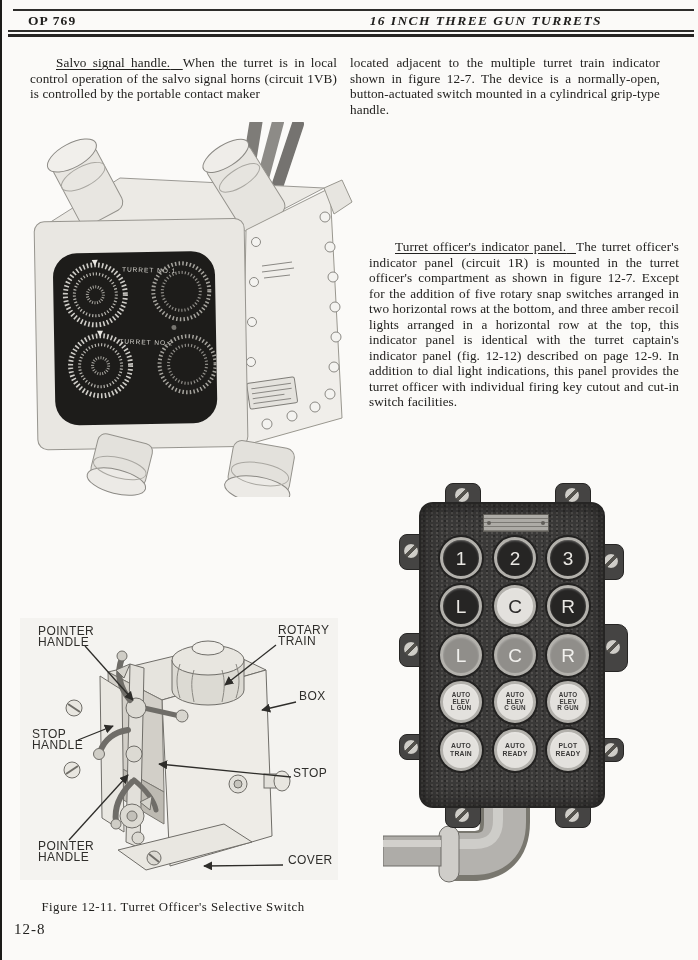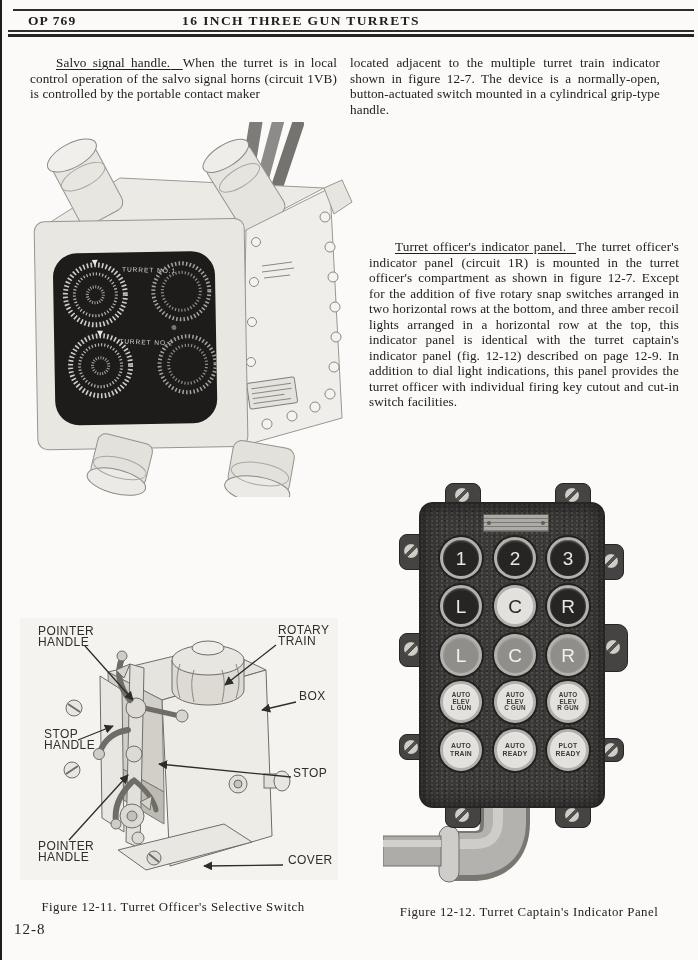--- a/index.html
+++ b/index.html
@@ -4,21 +4,21 @@
 <style>
   html,body{margin:0;padding:0;background:#d9d9d6;}
   .page{position:relative;width:698px;height:960px;background:#fbfaf8;overflow:hidden;
         font-family:"Liberation Serif",serif;color:#22211f;}
   .abs{position:absolute;}
   .edge-left{left:0;top:0;width:2px;height:960px;background:#1b1b19;}
   .rule-top{left:13px;top:9px;width:681px;height:2px;background:#2e2d2b;}
   .rule-a{left:8px;top:30px;width:686px;height:1.5px;background:#2e2d2b;}
   .rule-b{left:8px;top:34px;width:686px;height:3px;background:#262523;}
   .doc-num{left:28px;top:13px;font-size:13.5px;letter-spacing:1.1px;font-weight:600;}
-  .page-title{left:0;top:13px;width:602px;text-align:center;font-size:13.5px;letter-spacing:1.4px;font-weight:600;}
+  .page-title{left:0;top:13px;width:602px;text-align:right;font-size:13.5px;letter-spacing:1.4px;font-weight:600;font-style:italic;}
   .body-text{font-size:13.2px;line-height:15.5px;text-align:justify;text-indent:26px;letter-spacing:.1px;margin:0;}
   .body-text.noindent{text-indent:0;}
   .body-text .lead{text-decoration:underline;text-underline-offset:2px;}
   .body-text .lead::after{content:"\00a0\00a0";text-decoration:none;}
   .caption{font-size:12.8px;letter-spacing:.5px;text-align:center;line-height:17px;}
   .page-num{font-size:15px;letter-spacing:1px;}
   .figlabel{font-family:"Liberation Sans",sans-serif;font-size:12px;line-height:11px;
             letter-spacing:.4px;color:#2f2e2b;}
   
   .fig12{left:383px;top:478px;width:312px;height:424px;}
@@ -234,21 +234,21 @@
         <path d="M284,90 L250,98" fill="none"></path>
         <path d="M66,128 L101,114" fill="none"></path>
         <path d="M279,165 L147,152" fill="none"></path>
         <path d="M57,228 L116,163" fill="none"></path>
         <path d="M271,253 L192,254" fill="none"></path>
       </g>
     </svg>
     <div class="abs figlabel" style="left:26px;top:14px;width:64px">POINTER HANDLE</div>
     <div class="abs figlabel" style="left:266px;top:13px;width:56px">ROTARY TRAIN</div>
     <div class="abs figlabel" style="left:287px;top:79px">BOX</div>
-    <div class="abs figlabel" style="left:32px;top:117px;width:60px">STOP HANDLE</div>
+    <div class="abs figlabel" style="left:20px;top:117px;width:60px">STOP HANDLE</div>
     <div class="abs figlabel" style="left:281px;top:156px">STOP</div>
     <div class="abs figlabel" style="left:26px;top:229px;width:64px">POINTER HANDLE</div>
     <div class="abs figlabel" style="left:276px;top:243px">COVER</div>
   </div>
   <div class="abs caption" style="left:10px;top:899px;width:326px">Figure 12-11. Turret Officer's Selective Switch</div>
   <div class="abs page-num" style="left:14px;top:921px">12-8</div>
 
   <div class="abs fig12">
     <svg class="abs" style="left:0;top:0;z-index:0" width="312" height="424" viewBox="0 0 312 424">
       <path d="M122,318 L122,344 Q122,378 88,378 L70,378" stroke="#79776f" stroke-width="50" fill="none"></path>
@@ -344,15 +344,14 @@
       </div>
     <div class="btn light txt2" style="left:111px;top:251px">
       <span>AUTO</span>
         <span>READY</span>
       </div>
     <div class="btn light txt2" style="left:164px;top:251px">
       <span>PLOT</span>
         <span>READY</span>
       </div>
   </div>
-  <div class="abs caption" style="left:368px;top:904px;width:322px">Figure 12-12.  Turret Captain's Indicator Panel</div>
 
 </div>
 
 </body></html>

